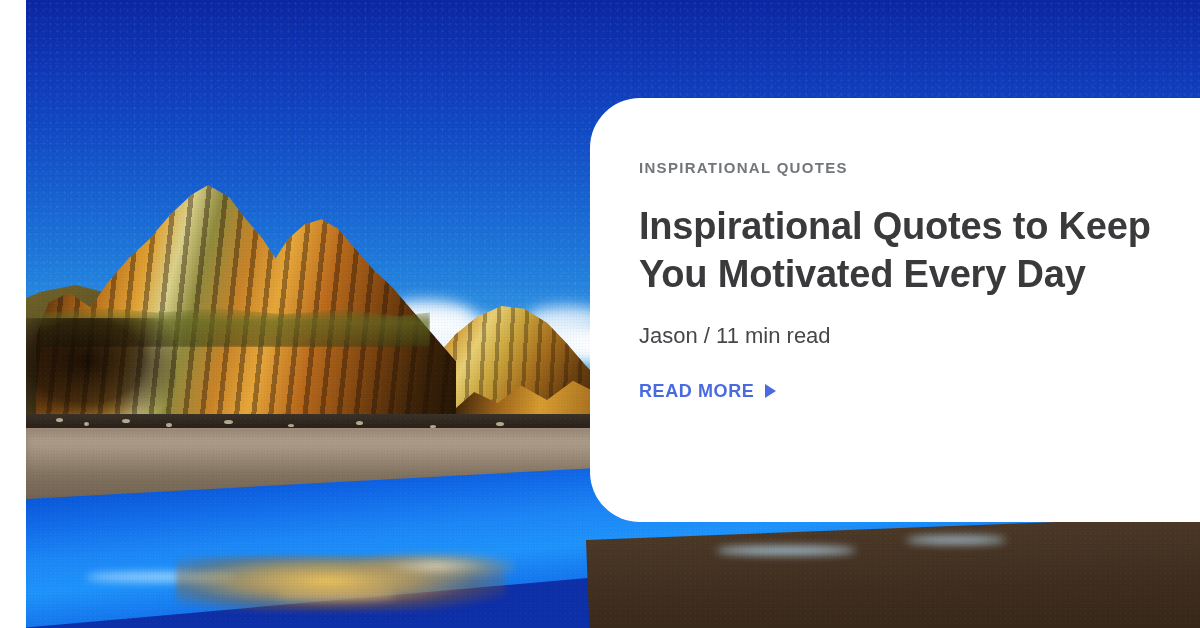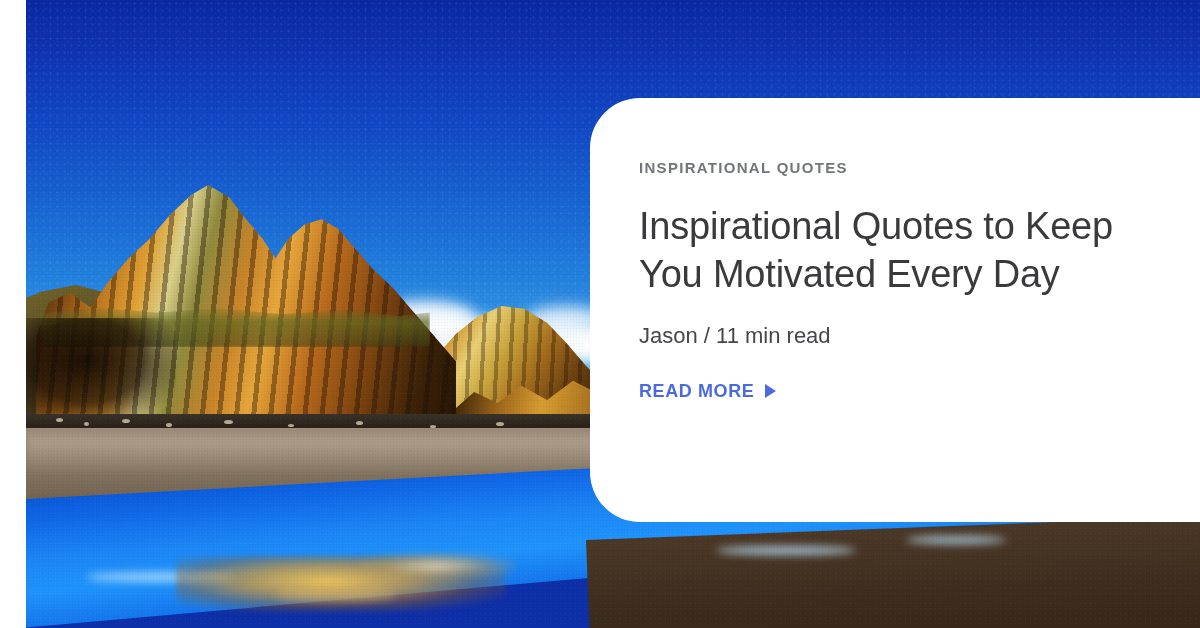--- a/index.html
+++ b/index.html
@@ -266,21 +266,21 @@
   .eyebrow {
     font-size: 15px;
     font-weight: bold;
     letter-spacing: 1.3px;
     color: #72757a;
     line-height: 1;
     margin: 0 0 28px 0;
   }
   .title {
     font-size: 38px;
-    font-weight: normal;
+    font-weight: bold;
     line-height: 1.26;
     letter-spacing: -0.2px;
     color: #3a3a3c;
     margin: 0 0 26px 0;
     max-width: 530px;
   }
   .byline {
     font-size: 22px;
     font-weight: normal;
     color: #46474a;

